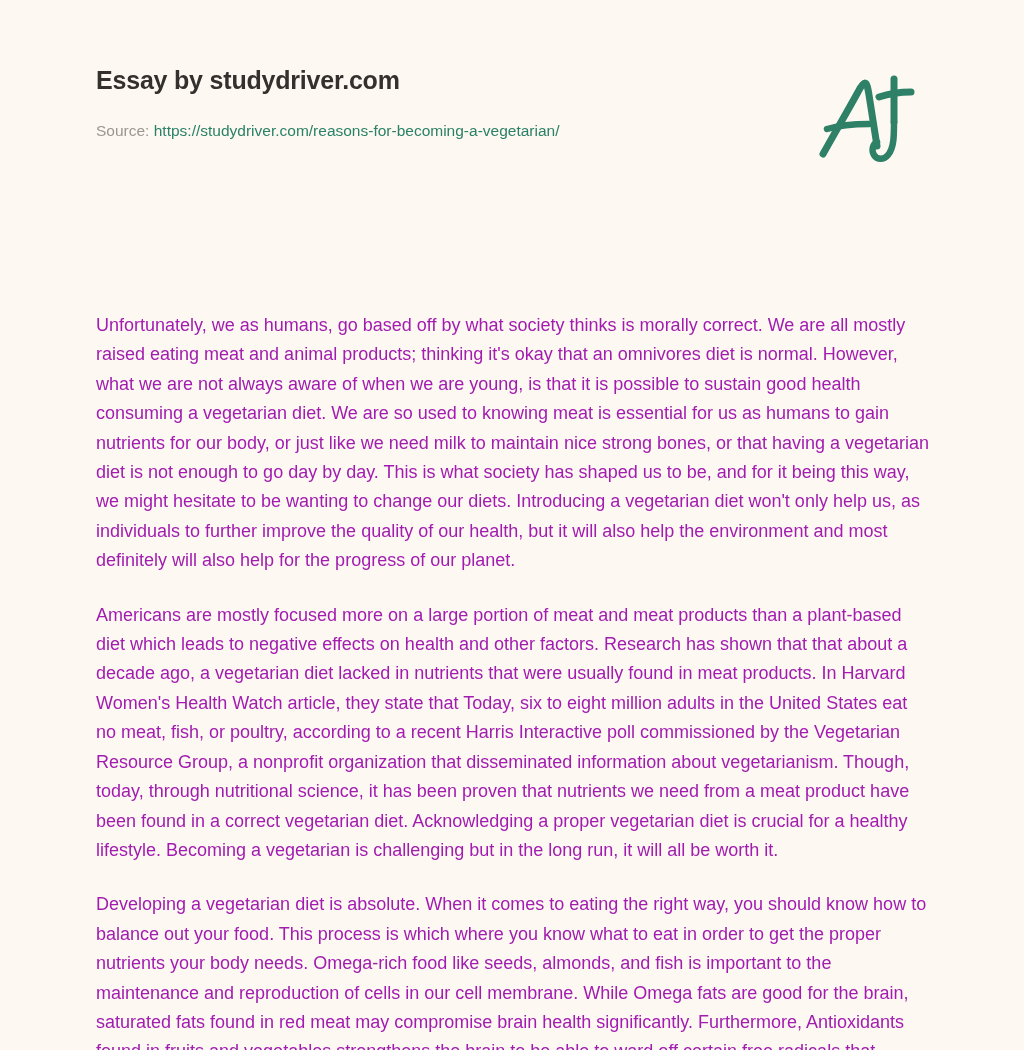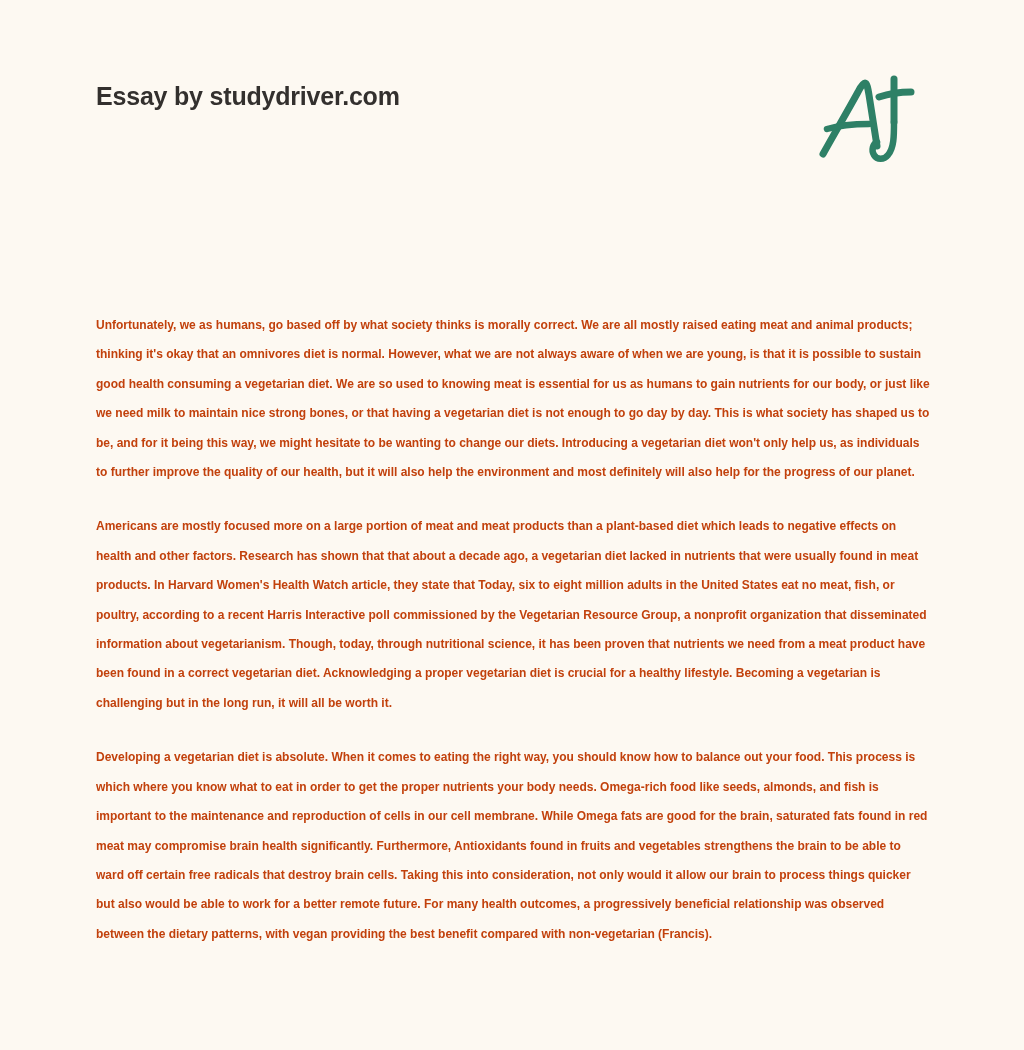--- a/index.html
+++ b/index.html
@@ -24,21 +24,21 @@
   .header {
     position: absolute;
     left: 0;
     top: 0;
     width: 1024px;
     height: 196px;
   }
   .byline {
     position: absolute;
     left: 96px;
-    top: 82px;
+    top: 66px;
     font-size: 25px;
     font-weight: bold;
     letter-spacing: -0.2px;
     color: #33302e;
     white-space: nowrap;
   }
   .source-line {
     position: absolute;
     left: 96px;
     top: 122px;
@@ -76,39 +76,42 @@
     white-space: nowrap;
   }
   .body-copy {
     position: absolute;
     left: 96px;
     top: 311px;
     width: 836px;
   }
   .body-copy p {
     margin: 0 0 25px 0;
-    font-size: 12px;
+    font-size: 18px;
     line-height: 29.4px;
-    color: #c2410c;
+    color: #a21caf;
     text-align: left;
-    font-weight: bold;
   }
   .body-copy p:last-child {
     margin-bottom: 0;
   }
 </style>
 </head>
 <body>
 
 <div class="page">
 
   <div class="header">
 
     <div class="byline">Essay by studydriver.com</div>
 
+    <div class="source-line">
+      <span class="source-label">Source:</span>
+      <a class="source-url" href="#">https://studydriver.com/reasons-for-becoming-a-vegetarian/</a>
+    </div>
 
     <div class="logo">
       <svg viewBox="0 0 118 100" xmlns="http://www.w3.org/2000/svg">
         <g fill="none" stroke="#2e8066" stroke-linecap="round" stroke-linejoin="round">
           <path d="M17 84 C27 66, 41 42, 52 22 C54 18, 57 13, 59 13 C61 13, 62 19, 63 25 C66 45, 69 64, 71 76" stroke-width="7"></path>
           <path d="M21 59 C31 56, 47 54, 63 54" stroke-width="6.5"></path>
           <path d="M73 27 C82 24, 95 22, 105 22" stroke-width="7"></path>
           <path d="M88 9 C88 22, 88 37, 88 52" stroke-width="7"></path>
           <path d="M88 52 C88 66, 88 78, 82 85 C78 90, 71 90, 68 85 C65 80, 67 74, 71 72" stroke-width="6.5"></path>
         </g>

